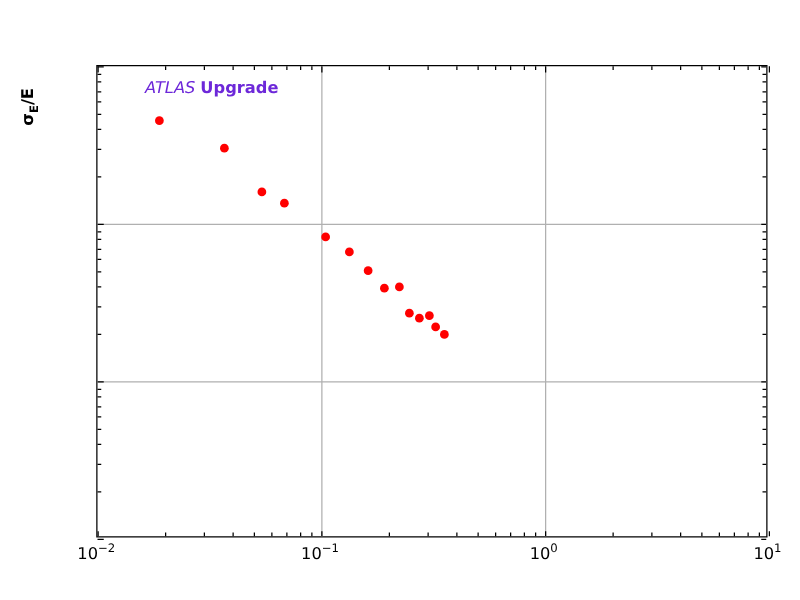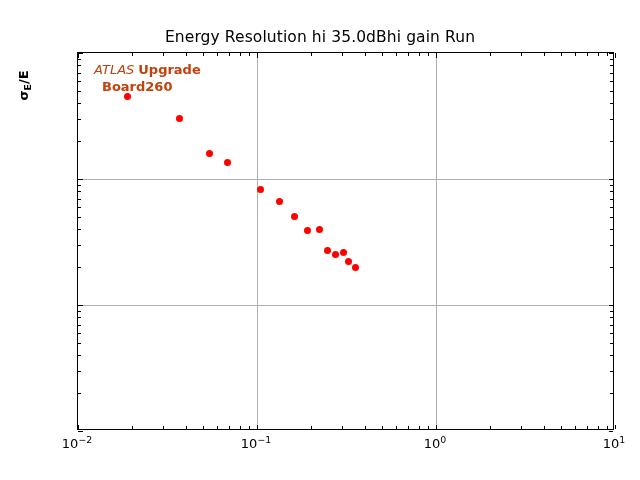--- a/index.html
+++ b/index.html
@@ -113,24 +113,24 @@
     height: 7px;
     margin-left: -3.5px;
     margin-top: -3.5px;
     border-radius: 50%;
     background: #ff0000;
   }
 
   
   #annotation {
     position: absolute;
-    left: 94px;
+    left: 116px;
     top: 62px;
     font-size: 12.5px;
-    color: #c2410c;
+    color: #6d28d9;
     line-height: 1.30;
   }
   #annotation .ln1 { white-space: nowrap; }
   #annotation .atlas { font-style: italic; font-weight: normal; font-size: 13px; }
   #annotation .upgrade { font-weight: bold; font-size: 13px; }
   #annotation .ln2, #annotation .ln3 {
     font-weight: bold;
     font-size: 13px;
     padding-left: 8px;
     white-space: nowrap;
@@ -187,21 +187,20 @@
     font-size: 12.5px;
     color: #000000;
     white-space: nowrap;
   }
 </style>
 </head>
 <body>
 
 <div id="figure">
 
-  <div id="plot-title">Energy Resolution hi 35.0dBhi gain Run</div>
 
   <div id="yaxis-title">
     <span>σ<sub>E</sub>/E</span>
   </div>
 
 
   <div id="axes">
 
   <div class="tick-x-minor" style="left: 53.8844px;"></div>
       <div class="tick-x-minor-t" style="left: 53.8844px;"></div>
@@ -333,20 +332,19 @@
       <div class="datapoint" style="left: 265.434px; top: 199.713px; background: rgb(255, 0, 0);"></div>
       <div class="datapoint" style="left: 270.866px; top: 208.855px; background: rgb(255, 0, 0);"></div>
       <div class="datapoint" style="left: 277.491px; top: 214.07px; background: rgb(255, 0, 0);"></div>
     </div>
 
   <div id="annotation">
     <div class="ln1">
       <span class="atlas">ATLAS</span>
       <span class="upgrade">Upgrade</span>
     </div>
-    <div class="ln2">Board260</div>
   </div>
 
 <div class="xlabel-tick" style="left: 77px;">10<sup>−2</sup></div>
     <div class="xlabel-tick" style="left: 256px;">10<sup>−1</sup></div>
     <div class="xlabel-tick" style="left: 435px;">10<sup>0</sup></div>
     <div class="xlabel-tick" style="left: 614px;">10<sup>1</sup></div>
   </div>
 
 </body></html>

